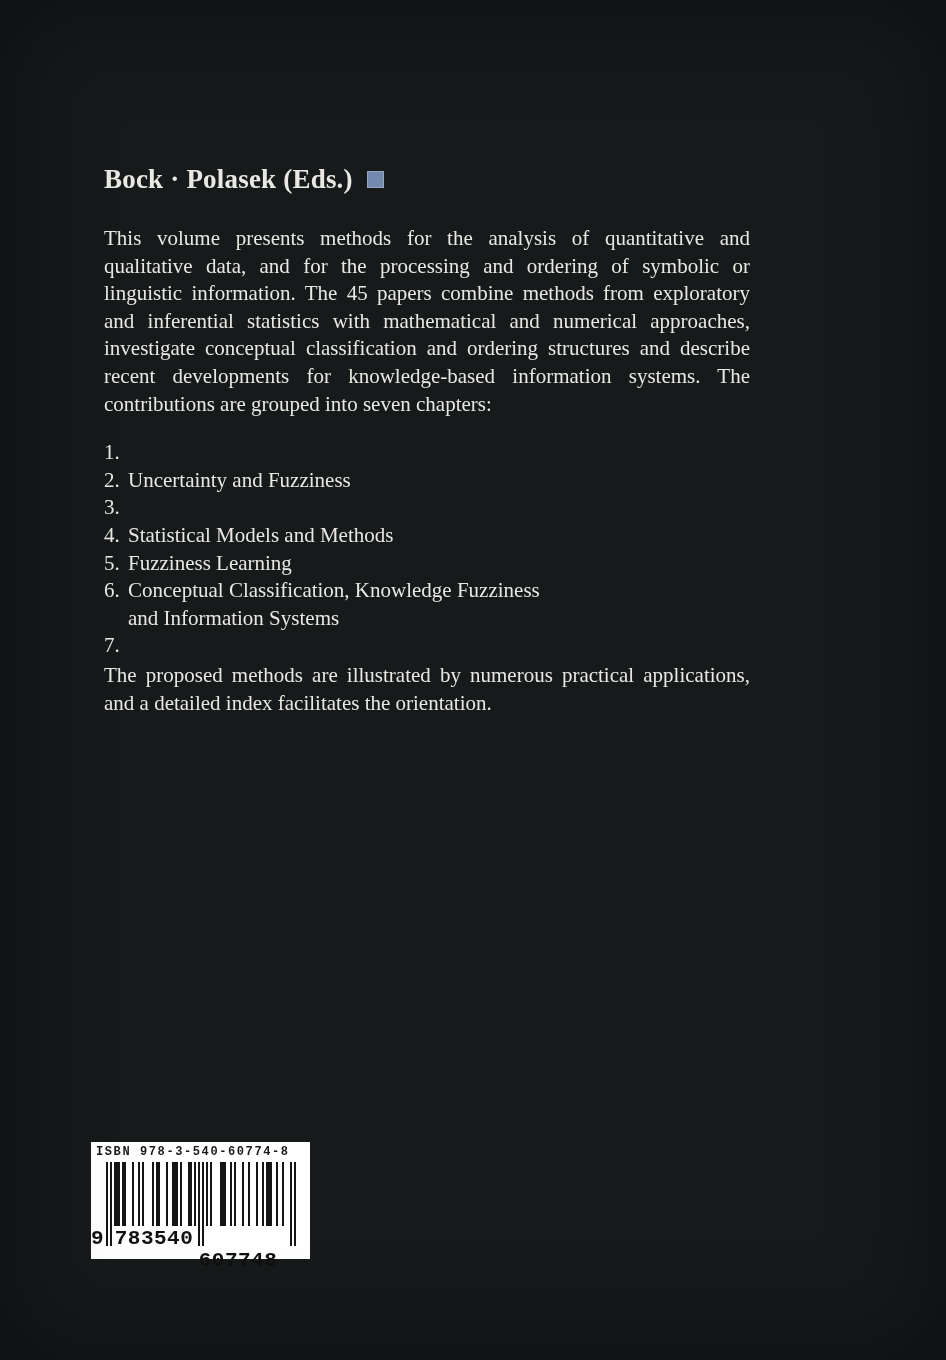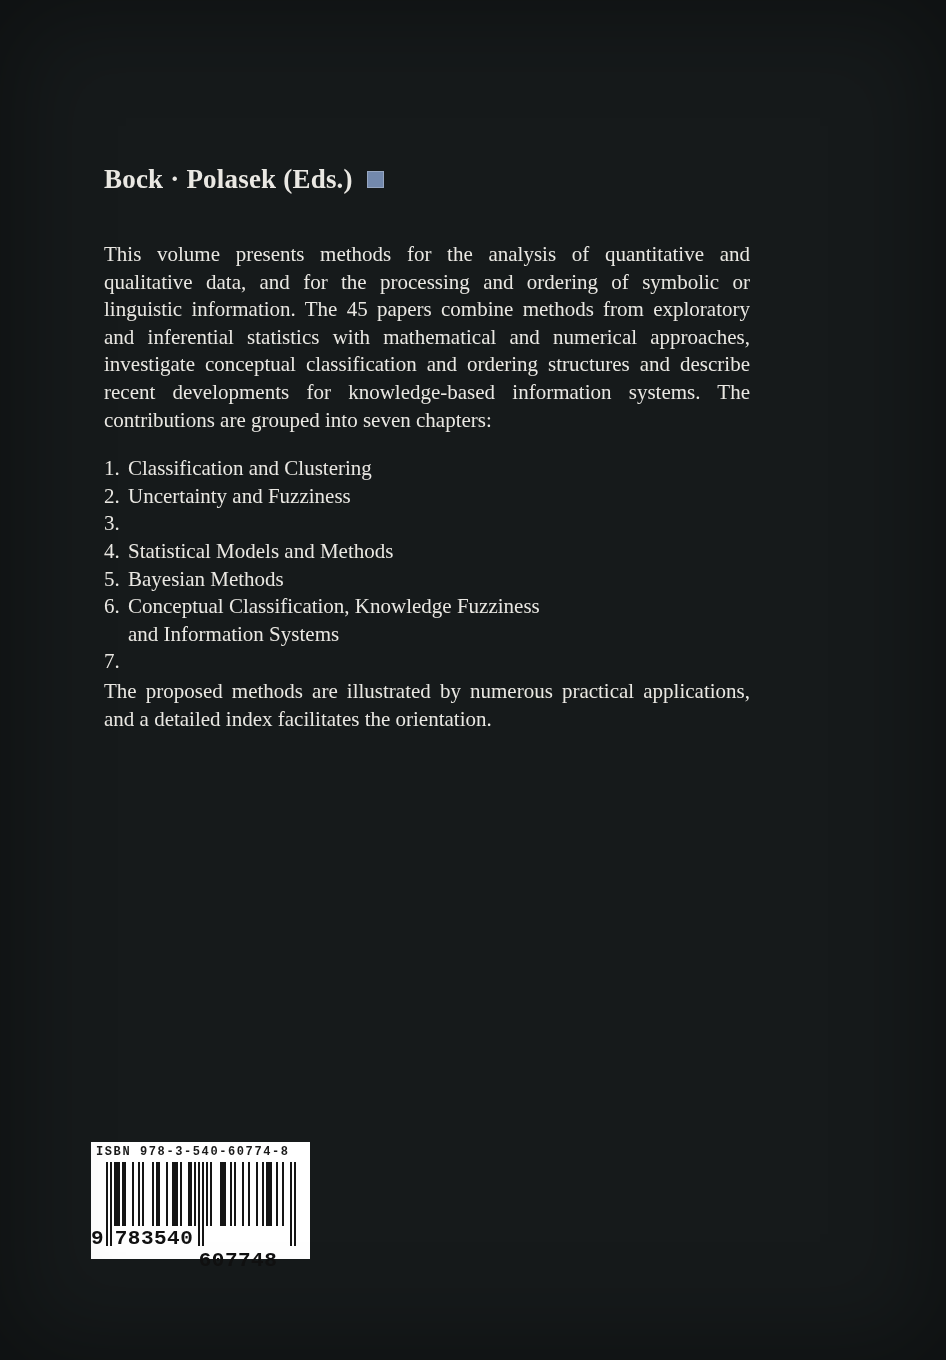--- a/index.html
+++ b/index.html
@@ -13,21 +13,21 @@
   
   .vignette{position:absolute;inset:0;pointer-events:none;
     box-shadow:inset 0 0 90px 18px rgba(0,0,0,0.35);}
 
   .content{position:absolute;left:104px;top:164px;width:646px;}
 
   .header-row{display:flex;align-items:center;font-weight:bold;font-size:27px;letter-spacing:0.2px;}
   .accent-square{width:17px;height:17px;flex:0 0 auto;margin:0 12px 0 14px;
     border:1px solid rgba(255,255,255,0.25);box-sizing:border-box;}
 
-  .desc{margin-top:46px;font-size:21px;line-height:27.6px;text-align:justify;
+  .desc{margin-top:30px;font-size:21px;line-height:27.6px;text-align:justify;
     text-justify:inter-word;}
 
   .chapter-list{margin-top:9px;font-size:21px;line-height:27.6px;}
   .chapter-row{display:flex;}
   .chapter-num{flex:0 0 24px;}
   .chapter-label{white-space:pre-line;}
 
   .closing{margin-top:2px;font-size:21px;line-height:27.6px;text-align:justify;}
 
   
@@ -53,36 +53,35 @@
     <div class="header-row">
       <span>Bock · Polasek (Eds.)</span>
       <span class="accent-square" style="background: rgb(115, 137, 173);"></span>
     </div>
 
     <p class="desc">This volume presents methods for the analysis of quantitative and qualitative data, and for the processing and ordering of symbolic or linguistic information. The 45 papers combine methods from exploratory and inferential statistics with mathematical and numerical approaches, investigate conceptual classification and ordering structures and describe recent developments for knowledge-based information systems. The contributions are grouped into seven chapters:</p>
 
     <div class="chapter-list">
         <div class="chapter-row">
           <span class="chapter-num">1.</span>
-          <span class="chapter-label">Classification and Clustering</span>
         </div>
         <div class="chapter-row">
           <span class="chapter-num">2.</span>
           <span class="chapter-label">Uncertainty and Fuzziness</span>
         </div>
         <div class="chapter-row">
           <span class="chapter-num">3.</span>
         </div>
         <div class="chapter-row">
           <span class="chapter-num">4.</span>
           <span class="chapter-label">Statistical Models and Methods</span>
         </div>
         <div class="chapter-row">
           <span class="chapter-num">5.</span>
-          <span class="chapter-label">Bayesian Methods</span>
+          <span class="chapter-label">Fuzziness Learning</span>
         </div>
         <div class="chapter-row">
           <span class="chapter-num">6.</span>
           <span class="chapter-label">Conceptual Classification, Knowledge Fuzziness
 and Information Systems</span>
         </div>
         <div class="chapter-row">
           <span class="chapter-num">7.</span>
         </div>
       </div>

